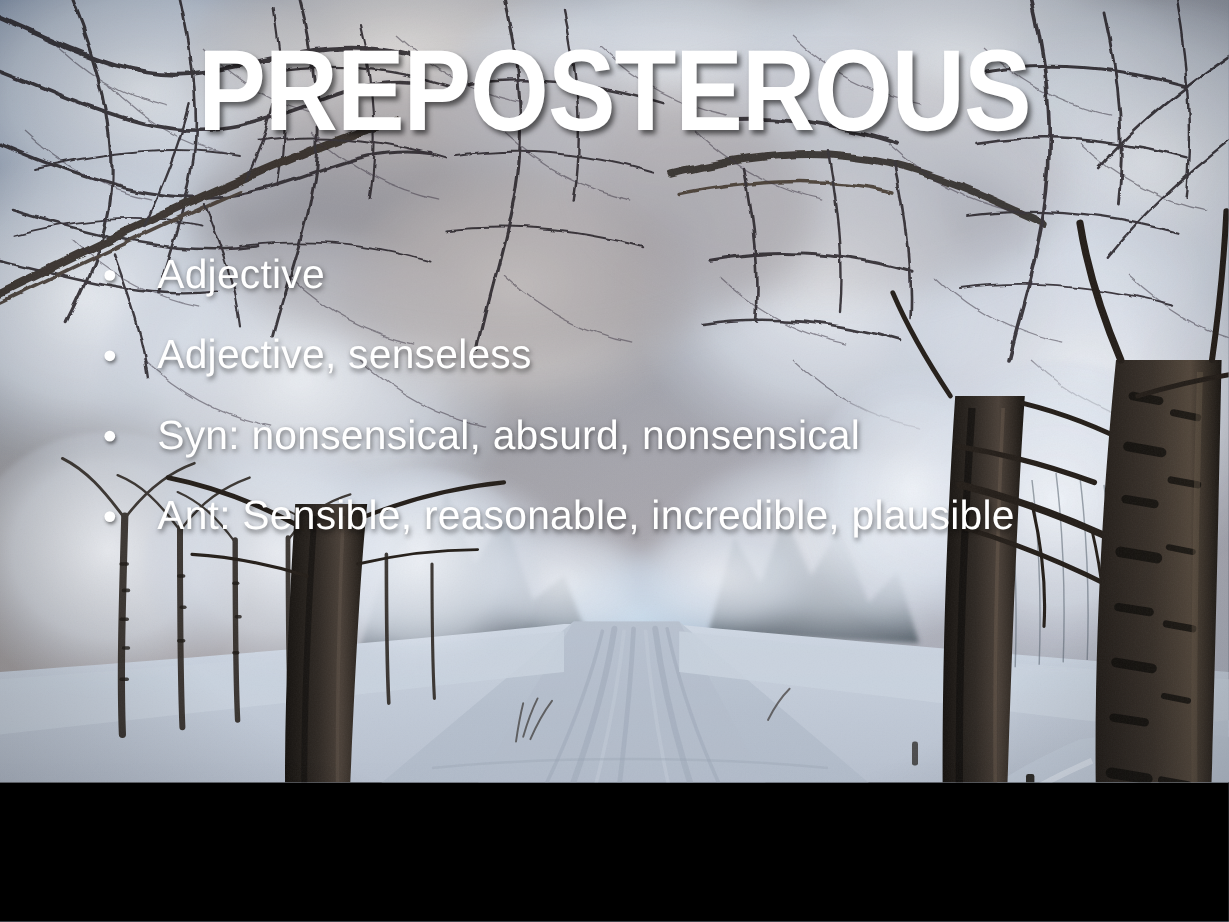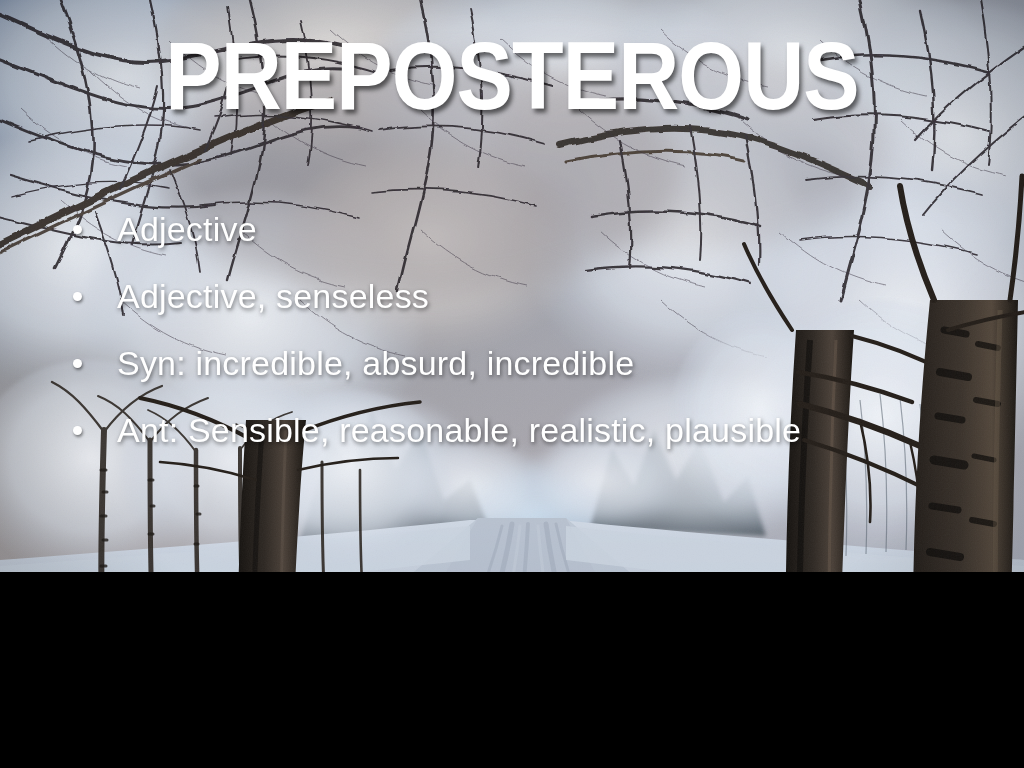--- a/index.html
+++ b/index.html
@@ -4,21 +4,21 @@
 <title>Preposterous</title>
 <style>
   html, body {
     margin: 0;
     padding: 0;
     background: #000;
   }
   #slide {
     position: relative;
     width: 1024px;
-    height: 572px;
+    height: 652px;
     overflow: hidden;
     font-family: "Liberation Sans", sans-serif;
     background: #9aa3b4;
     user-select: none;
   }
   #scene {
     position: absolute;
     inset: 0;
     width: 1024px;
     height: 768px;
@@ -46,21 +46,21 @@
     transform: scaleX(0.88);
     transform-origin: 50% 0;
     text-shadow: 3px 4px 5px rgba(0,0,0,0.55);
     white-space: nowrap;
   }
 
   
   .bullets {
     position: absolute;
     top: 196px;
-    left: 64px;
+    left: 78px;
     width: 940px;
     margin: 0;
     padding: 0;
     list-style: none;
   }
   .bullet-row {
     position: relative;
     height: 67px;
     display: flex;
     align-items: center;
@@ -471,23 +471,23 @@
       </li>
 
       <li class="bullet-row">
         <span class="bullet-dot"></span>
         <span class="bullet-text">Adjective, senseless</span>
       </li>
 
 
       <li class="bullet-row">
         <span class="bullet-dot"></span>
-        <span class="bullet-text">Syn: incredible, absurd, incredible</span>
+        <span class="bullet-text">Syn: nonsensical, absurd, nonsensical</span>
       </li>
 
       <li class="bullet-row">
         <span class="bullet-dot"></span>
-        <span class="bullet-text">Ant: Sensible, reasonable, realistic, plausible</span>
+        <span class="bullet-text">Ant: Sensible, reasonable, incredible, plausible</span>
       </li>
 
     </ul>
   </div>
 </div>
 
 </body></html>

